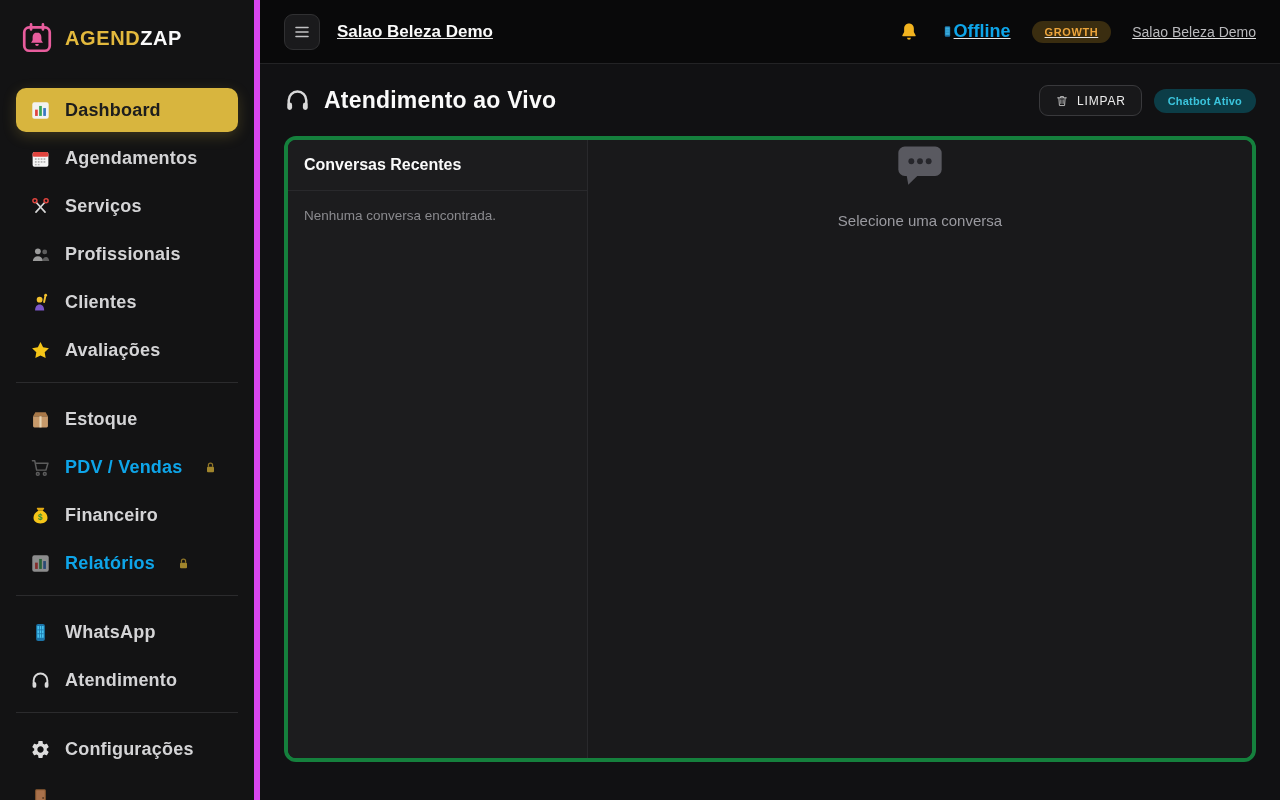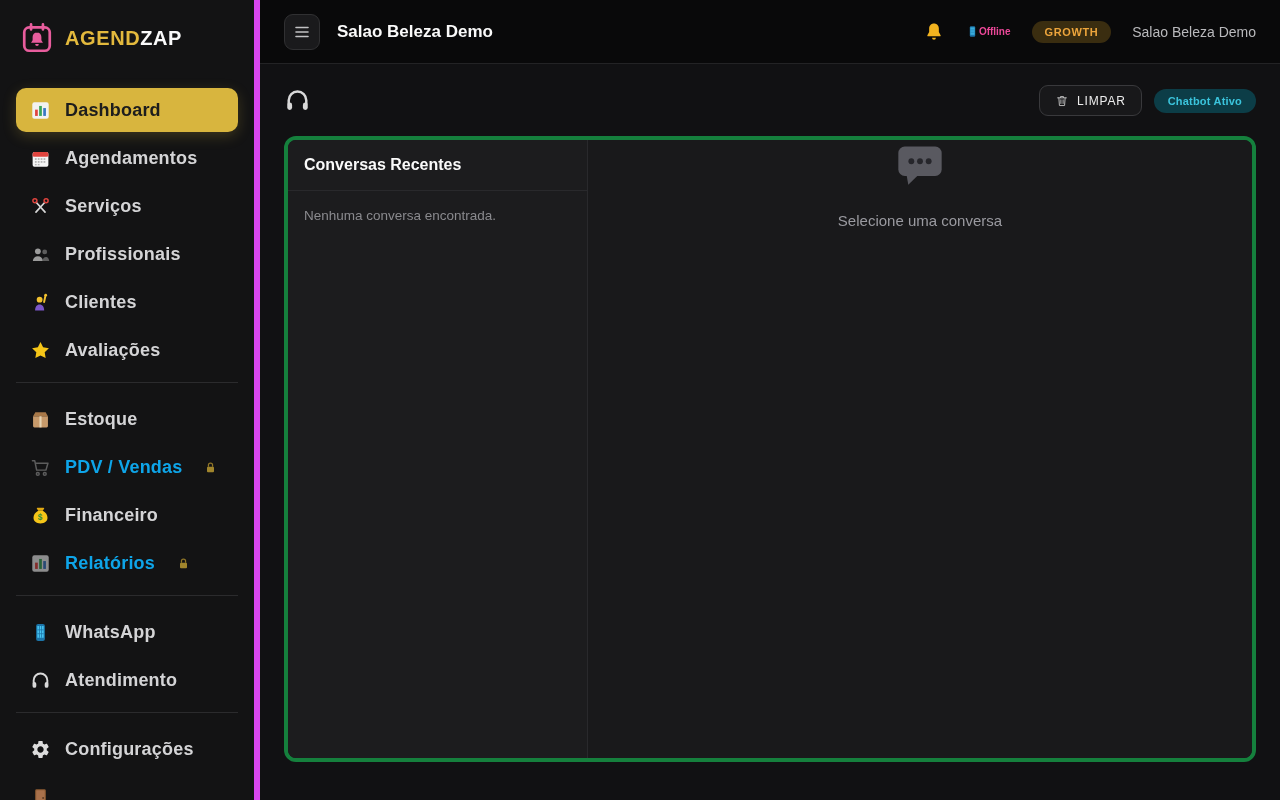--- a/index.html
+++ b/index.html
@@ -37,31 +37,31 @@
   .nav-item.locked .ic { opacity: .55; }
   .lock { width: 15px; height: 15px; margin-left: 7px; opacity: .8; }
   .nav-divider { border: none; border-top: 1px solid #2b2b2d; margin: 10px 0 14px; }
 
   
   .main-col { flex: 1; display: flex; flex-direction: column; background: #111113; min-width: 0; }
 
   .topbar {
     height: 64px; flex-shrink: 0; background: #09090a;
     border-bottom: 1px solid #232325;
-    display: flex; align-items: center; padding: 0 24px; gap: 17px;
+    display: flex; align-items: center; padding: 0 24px; gap: 17px; text-decoration: underline;
   }
   .menu-btn {
     width: 36px; height: 36px; border-radius: 9px; background: #1a1a1c;
     border: 1px solid #303032; display: flex; align-items: center; justify-content: center;
     cursor: pointer;
   }
   .topbar-title { font-size: 17px; font-weight: 700; color: #fafafa; }
   .topbar-right { margin-left: auto; display: flex; align-items: center; gap: 21px; }
   .bell-btn { width: 22px; height: 22px; cursor: pointer; }
-  .status-chip { display: flex; align-items: center; font-size: 10px; font-weight: 700; color: #ec4899; }
+  .status-chip { display: flex; align-items: center; font-size: 18px; font-weight: 700; color: #0ea5e9; }
   .plan-badge {
     background: #3a2d10; color: #eda53c; font-size: 11px; font-weight: 800;
     letter-spacing: .6px; padding: 5px 13px; border-radius: 999px;
   }
   .account-name { font-size: 14px; color: #b9b9bc; }
 
   
   .content { flex: 1; display: flex; flex-direction: column; padding: 21px 24px 38px; min-height: 0; }
   .content-header { display: flex; align-items: center; margin-bottom: 20px; }
   .page-title-wrap { display: flex; align-items: center; gap: 13px; }
@@ -348,20 +348,21 @@
         <span class="account-name">Salao Beleza Demo</span>
       </div>
     </header>
 
     <main class="content">
       <div class="content-header">
         <div class="page-title-wrap">
           <svg width="27" height="27">
               <use href="#i-headphones"></use>
             </svg>
+          <h1 class="page-title">Atendimento ao Vivo</h1>
         </div>
         <div class="header-actions">
           <button class="clear-btn">
             <svg width="14" height="14">
                 <use href="#i-trash"></use>
               </svg>
             <span>LIMPAR</span>
           </button>
           <span class="chatbot-badge">Chatbot Ativo</span>
         </div>

